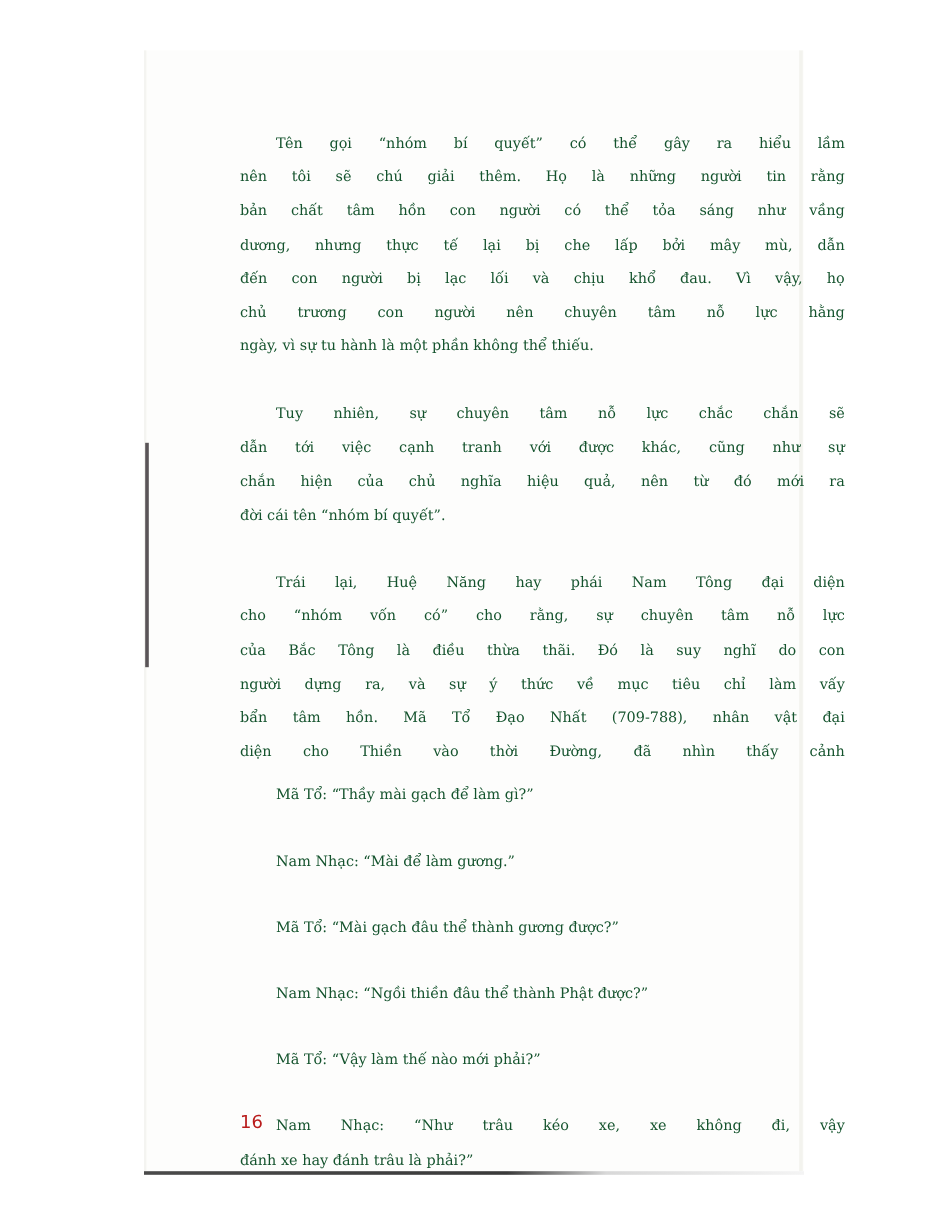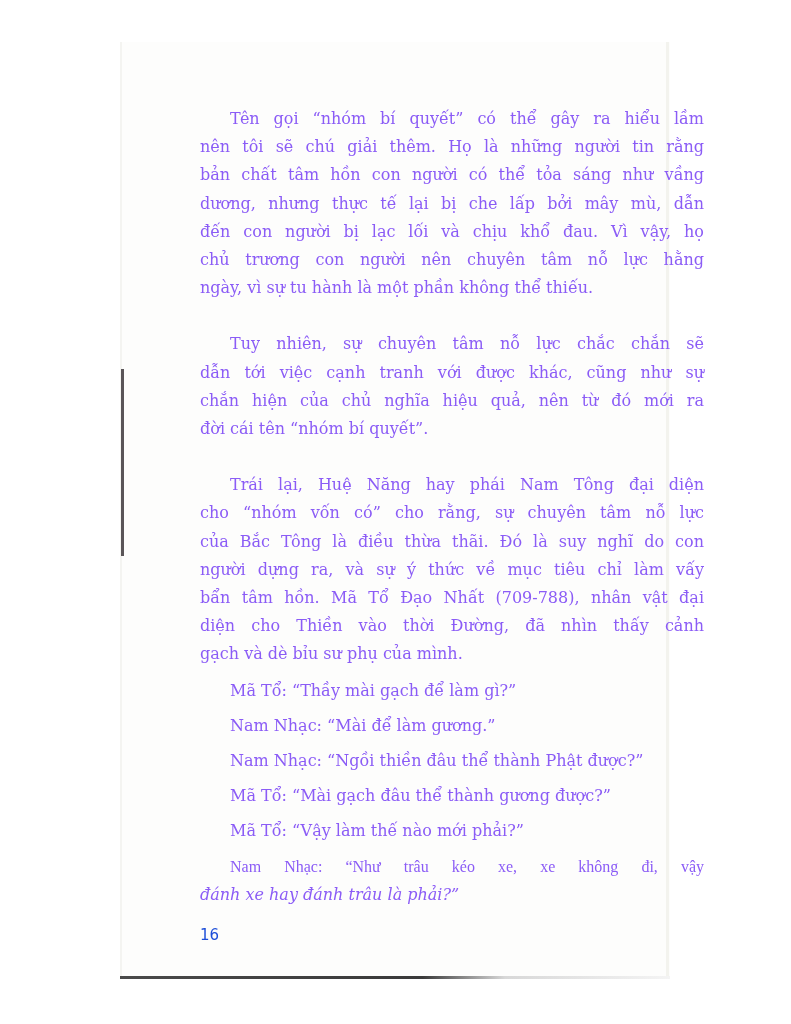--- a/index.html
+++ b/index.html
@@ -2,33 +2,33 @@
 <html><head>
 <meta charset="utf-8">
 <style>
   html, body { margin:0; padding:0; }
   body { width:791px; height:1024px; background:#ffffff; position:relative; overflow:hidden; font-family:"DejaVu Serif", serif; }
   .page { position:absolute; left:120px; top:42px; width:550px; height:934px; background:#fdfdfc; }
   .page-edge-right { position:absolute; left:666px; top:42px; width:3px; height:934px; background:#f3f3ee; }
   .page-edge-left { position:absolute; left:120px; top:42px; width:2px; height:934px; background:#f4f4f1; }
   .spine-mark { position:absolute; left:121px; top:369px; width:3px; height:187px; background:#5a5558; }
   .bottom-edge { position:absolute; left:120px; top:976px; width:550px; height:3px; background:linear-gradient(to right,#4a4a4a 0%,#3a3a3a 55%,#d8d8d8 70%,#f4f4f4 100%); }
-  .text { position:absolute; left:200px; top:105px; width:504px; color:#8b5cf6; font-size:16px; line-height:28.2px; }
+  .text { position:absolute; left:200px; top:105px; width:504px; color:#14532d; font-size:12px; line-height:28.2px; }
   .para { margin:0; text-align:justify; text-indent:30px; }
   .para + .para { margin-top:28px; }
   .line { display:block; white-space:nowrap; text-align:justify; text-align-last:justify; }
   .line.last { text-align-last:left; }
   .para .line:first-child { padding-left:30px; }
   .para { text-indent:0; }
   .dialogue { margin:0; }
   .dialogue .line { text-align-last:left; padding-left:30px; }
-  .dialogue + .dialogue { margin-top:7px; }
-  .dialogue.multi .line + .line { padding-left:0;font-style:italic; }
-  .dialogue.multi .line:first-child { text-align-last:justify;font-family:Liberation Serif, serif; }
-  .page-number { position:absolute; left:200px; top:926px; font-family:"DejaVu Sans", sans-serif; font-size:15px; color:#1d4ed8; }
+  .dialogue + .dialogue { margin-top:27px; }
+  .dialogue.multi .line + .line { padding-left:0; }
+  .dialogue.multi .line:first-child { text-align-last:justify; }
+  .page-number { position:absolute; left:200px; top:926px; font-family:"DejaVu Sans", sans-serif; font-size:15px; color:#b91c1c; }
 </style>
 </head>
 <body>
 
 <div class="page"></div>
 <div class="page-edge-left"></div>
 <div class="page-edge-right"></div>
 <div class="spine-mark"></div>
 <div class="bottom-edge"></div>
 
@@ -48,36 +48,35 @@
     <span class="line">chắn hiện của chủ nghĩa hiệu quả, nên từ đó mới ra</span>
     <span class="line last">đời cái tên “nhóm bí quyết”.</span>
   </p>
   <p class="para">
     <span class="line">Trái lại, Huệ Năng hay phái Nam Tông đại diện</span>
     <span class="line">cho “nhóm vốn có” cho rằng, sự chuyên tâm nỗ lực</span>
     <span class="line">của Bắc Tông là điều thừa thãi. Đó là suy nghĩ do con</span>
     <span class="line">người dựng ra, và sự ý thức về mục tiêu chỉ làm vấy</span>
     <span class="line">bẩn tâm hồn. Mã Tổ Đạo Nhất (709-788), nhân vật đại</span>
     <span class="line">diện cho Thiền vào thời Đường, đã nhìn thấy cảnh</span>
-    <span class="line last">gạch và dè bỉu sư phụ của mình.</span>
   </p>
 
   <div style="height:8px"></div>
 
   <p class="dialogue">
     <span class="line">Mã Tổ: “Thầy mài gạch để làm gì?”</span>
   </p>
   <p class="dialogue">
     <span class="line">Nam Nhạc: “Mài để làm gương.”</span>
   </p>
   <p class="dialogue">
-    <span class="line">Nam Nhạc: “Ngồi thiền đâu thể thành Phật được?”</span>
+    <span class="line">Mã Tổ: “Mài gạch đâu thể thành gương được?”</span>
   </p>
   <p class="dialogue">
-    <span class="line">Mã Tổ: “Mài gạch đâu thể thành gương được?”</span>
+    <span class="line">Nam Nhạc: “Ngồi thiền đâu thể thành Phật được?”</span>
   </p>
   <p class="dialogue">
     <span class="line">Mã Tổ: “Vậy làm thế nào mới phải?”</span>
   </p>
   <p class="dialogue multi">
     <span class="line">Nam Nhạc: “Như trâu kéo xe, xe không đi, vậy</span>
     <span class="line">đánh xe hay đánh trâu là phải?”</span>
   </p>
 </div>
 

